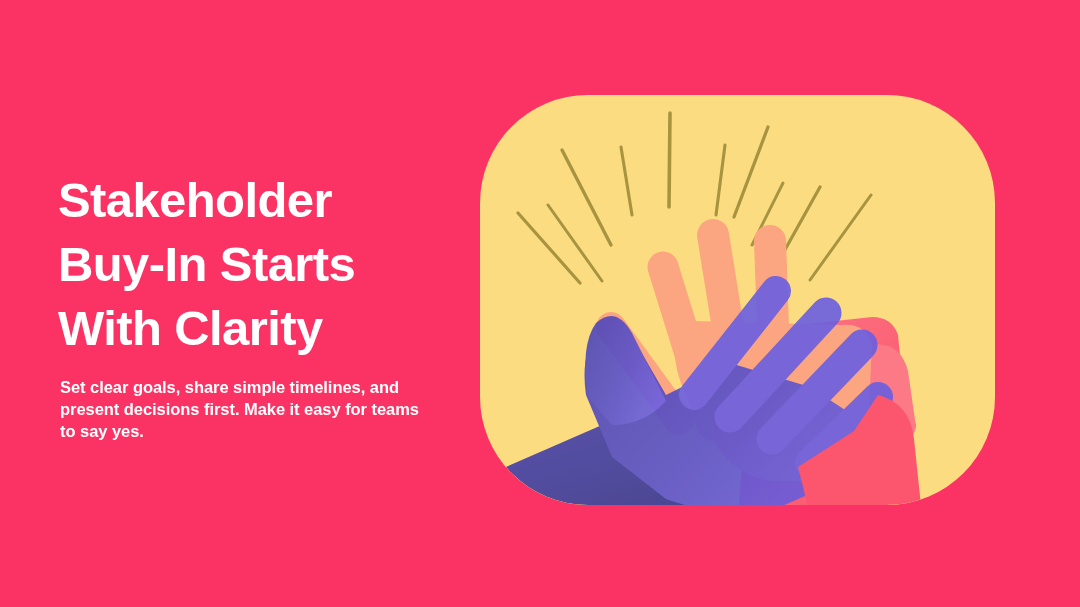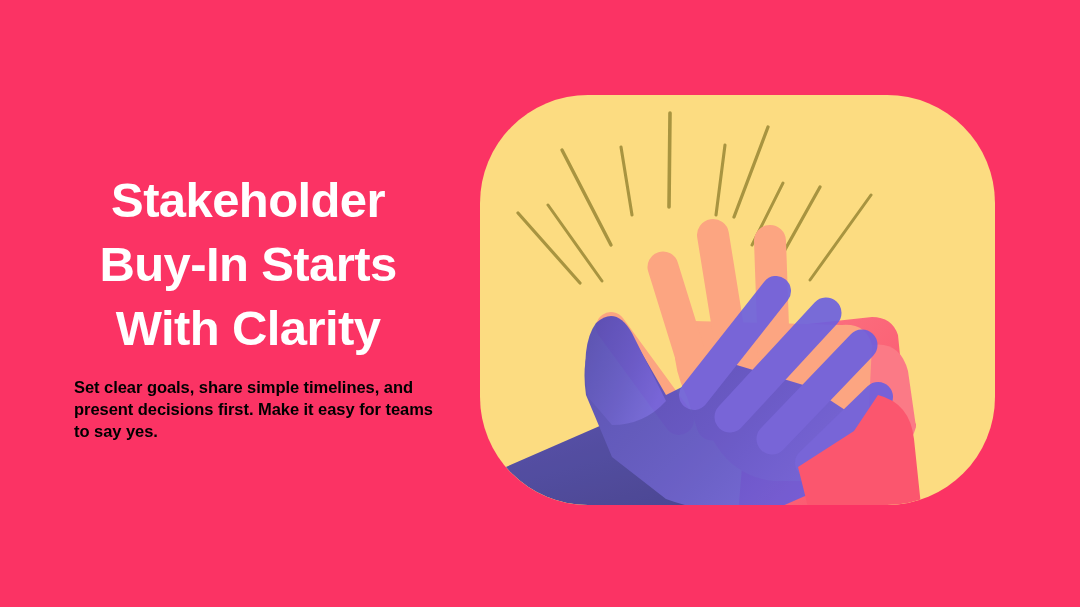--- a/index.html
+++ b/index.html
@@ -18,25 +18,24 @@
     position:absolute;left:58px;top:168px;width:380px;
   }
   #title{
     margin:0;
     color:#FFFFFF;
     font-size:49px;
     line-height:64px;
     font-weight:700;
     letter-spacing:-0.6px;
     white-space:pre-line;
-    text-align:center;
   }
   #subtitle{
-    margin:16px 0 0 16px;
-    color:#000000;
+    margin:16px 0 0 2px;
+    color:#ffffff;
     font-size:16.5px;
     line-height:22px;
     font-weight:700;
     letter-spacing:-0.05px;
     width:372px;
     white-space:pre-line;
   }
 
   
   #illus-wrap{

